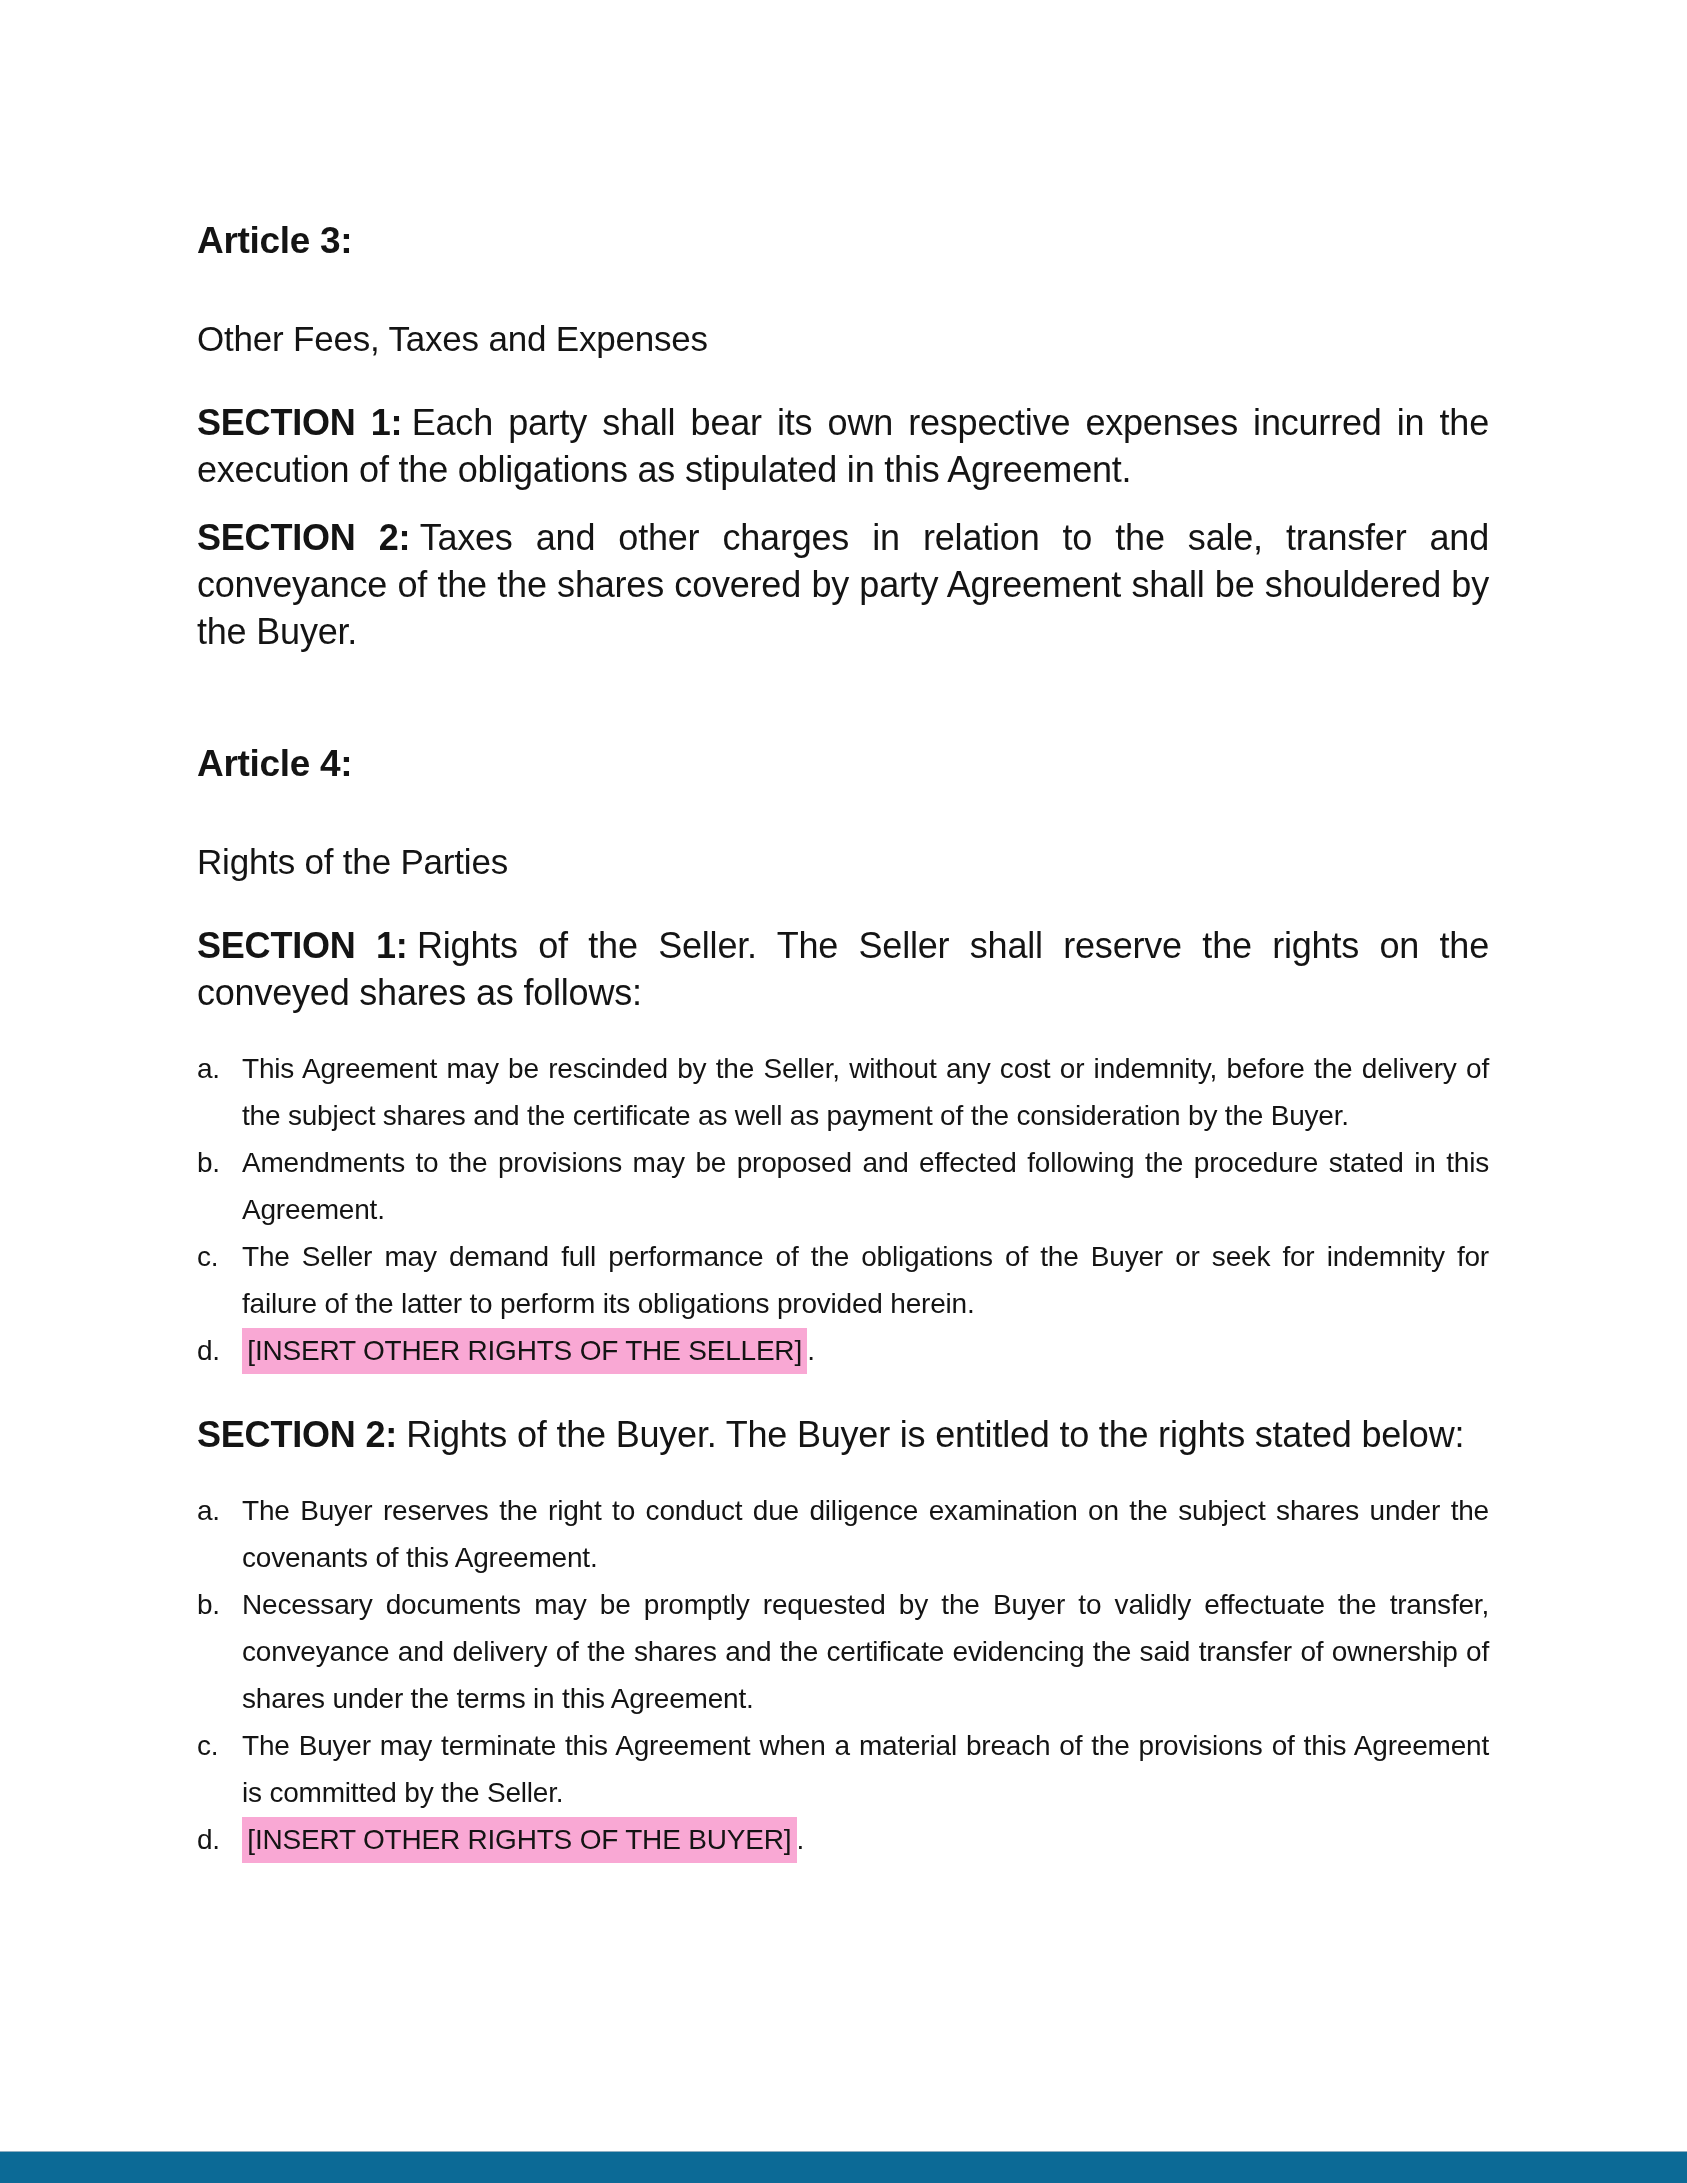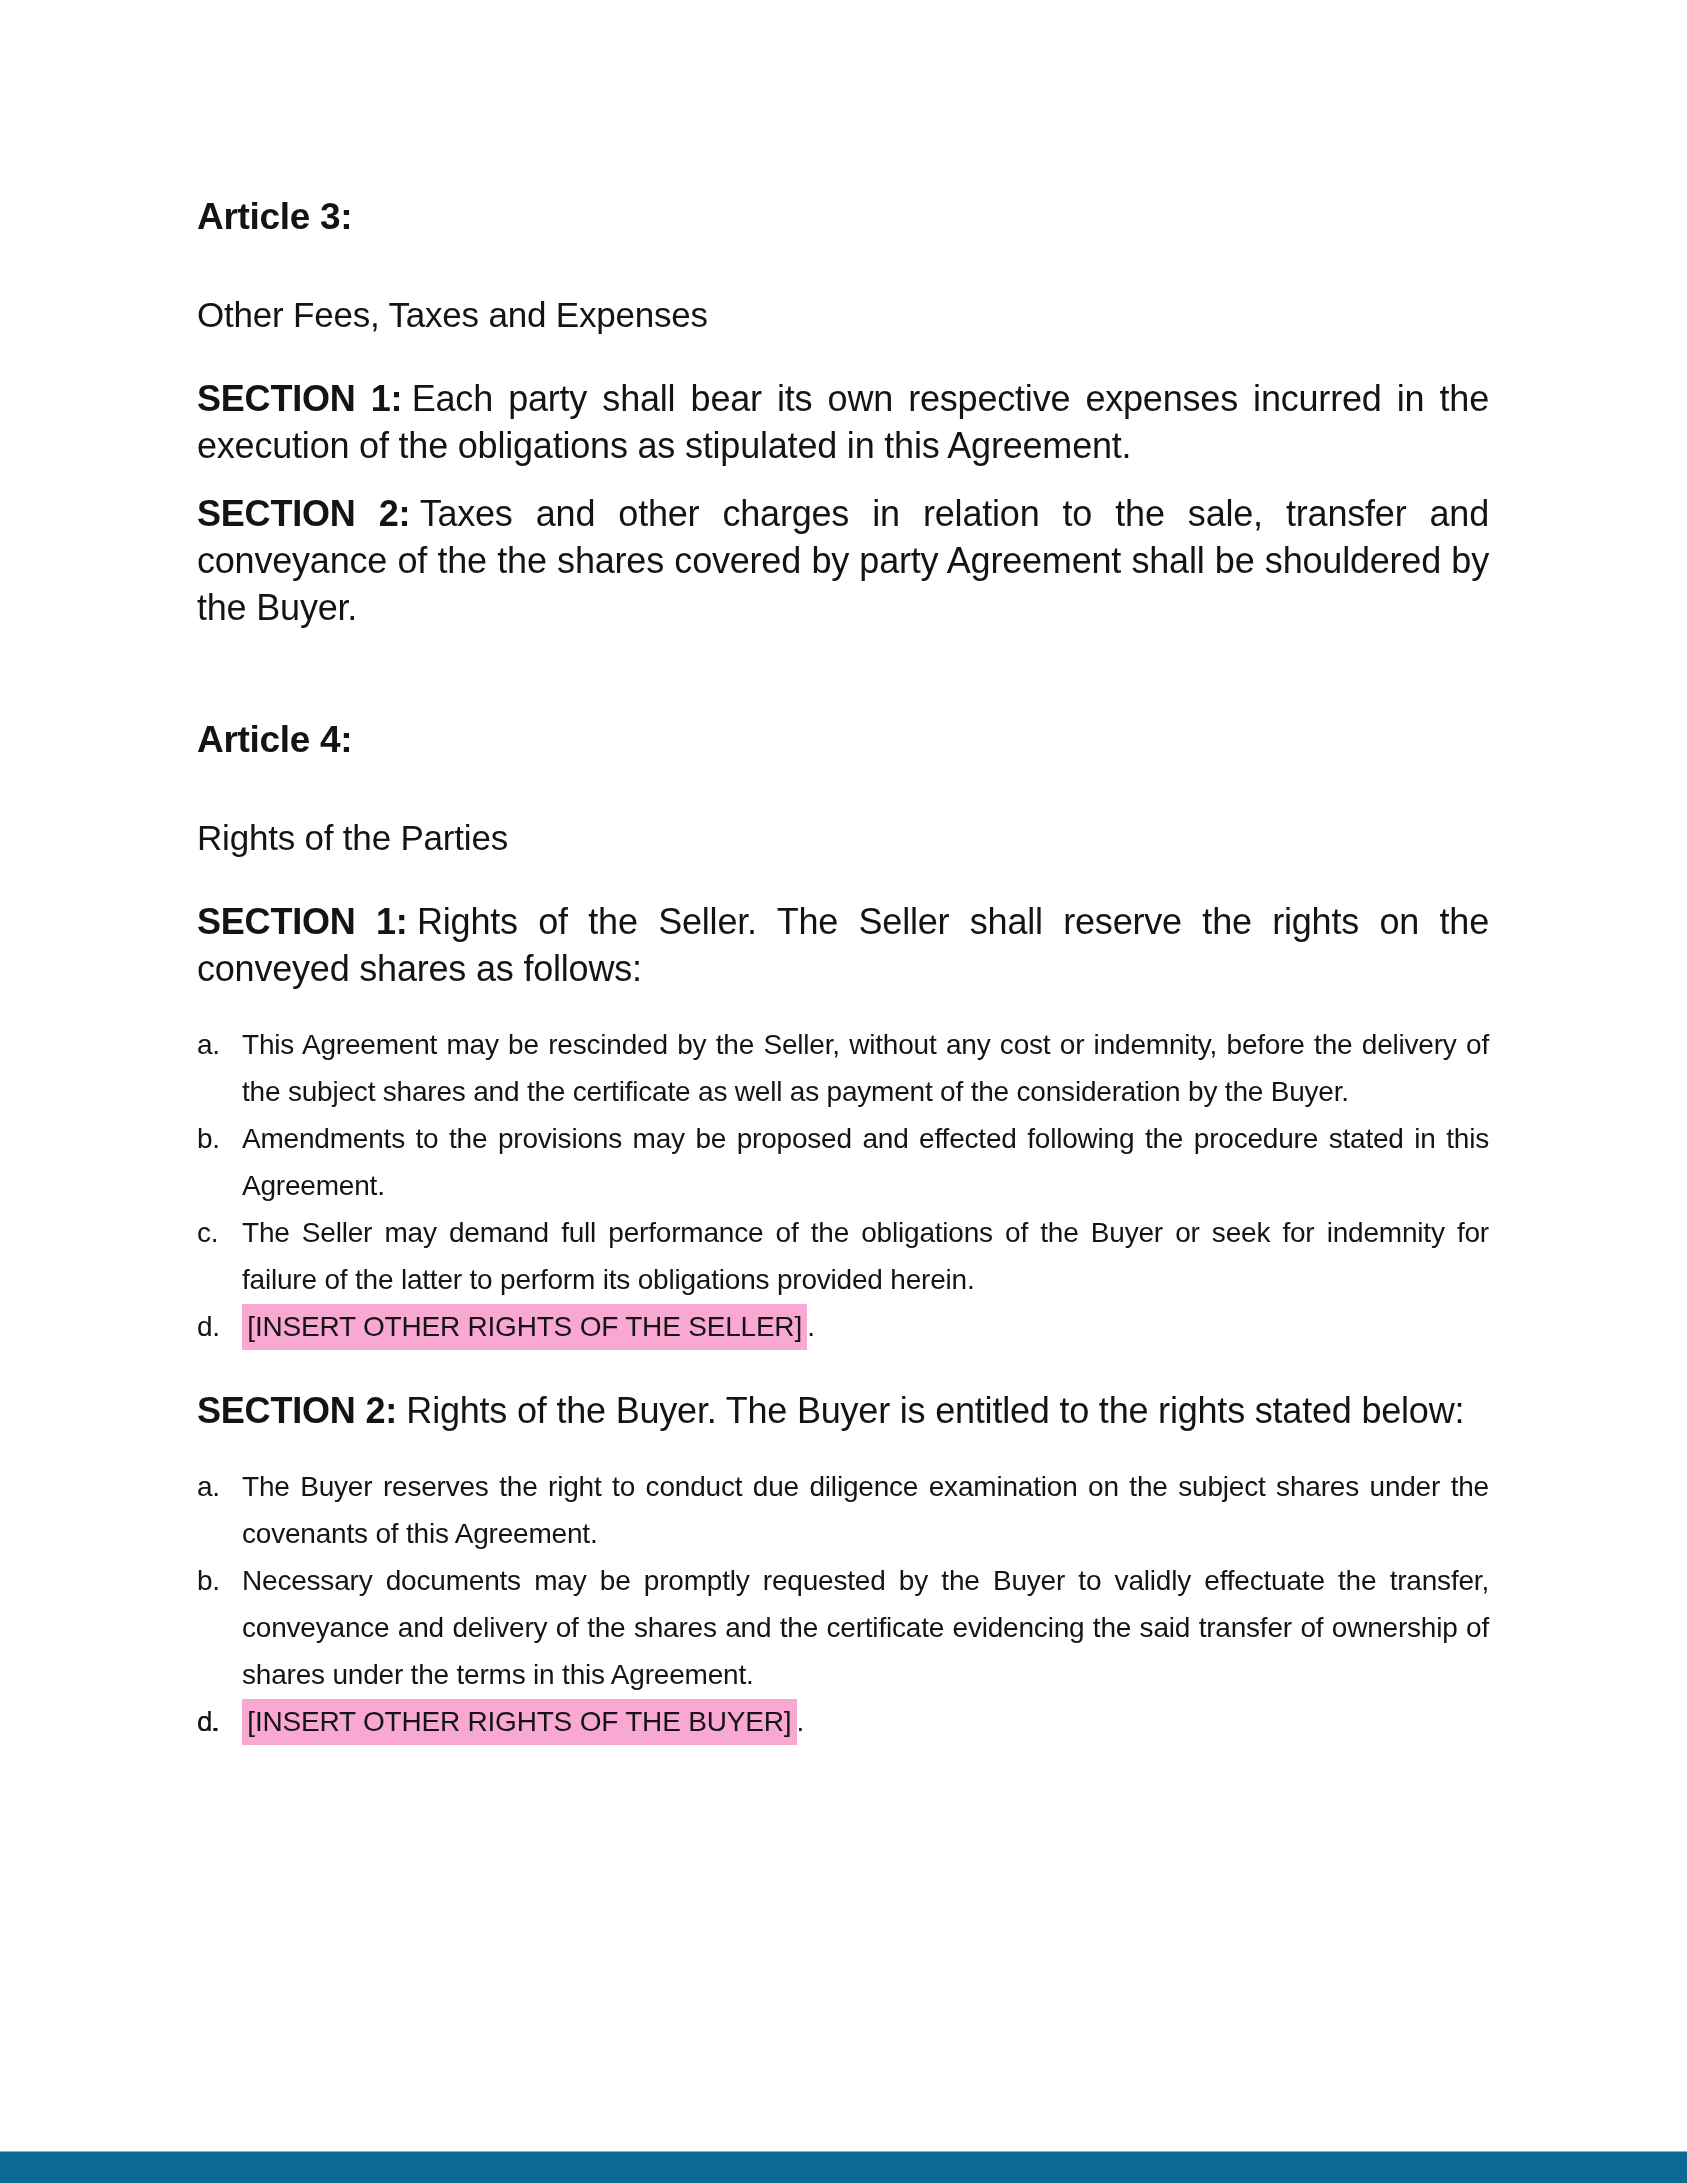--- a/index.html
+++ b/index.html
@@ -9,20 +9,21 @@
     height: 2183px;
     position: relative;
     font-family: "Liberation Sans", sans-serif;
     color: #141414;
     overflow: hidden;
   }
   .page {
     position: absolute;
     inset: 0;
     padding: 193px 198px 1px 197px;
+    margin-top: 24px;
   }
   .article-heading {
     font-size: 37px;
     font-weight: bold;
     line-height: 48px;
     letter-spacing: -0.3px;
     margin-bottom: 50px;
   }
   .article-heading.spaced { margin-top: 85px; }
   .subheading {
@@ -116,20 +117,21 @@
     <div class="li">
       <span class="marker">a.</span>
       <span>The Buyer reserves the right to conduct due diligence examination on the subject shares under the covenants of this Agreement.</span>
     </div>
     <div class="li">
       <span class="marker">b.</span>
       <span>Necessary documents may be promptly requested by the Buyer to validly effectuate the transfer, conveyance and delivery of the shares and the certificate evidencing the said transfer of ownership of shares under the terms in this Agreement.</span>
     </div>
     <div class="li">
       <span class="marker">c.</span>
+      <span>The Buyer may terminate this Agreement when a material breach of the provisions of this Agreement is committed by the Seller.</span>
     </div>
     <div class="li">
       <span class="marker">d.</span>
       <span><mark class="ph">[INSERT OTHER RIGHTS OF THE BUYER]</mark><span>.</span></span>
     </div>
   </div>
 
 </div>
 
 <div class="footer-bar"></div>

